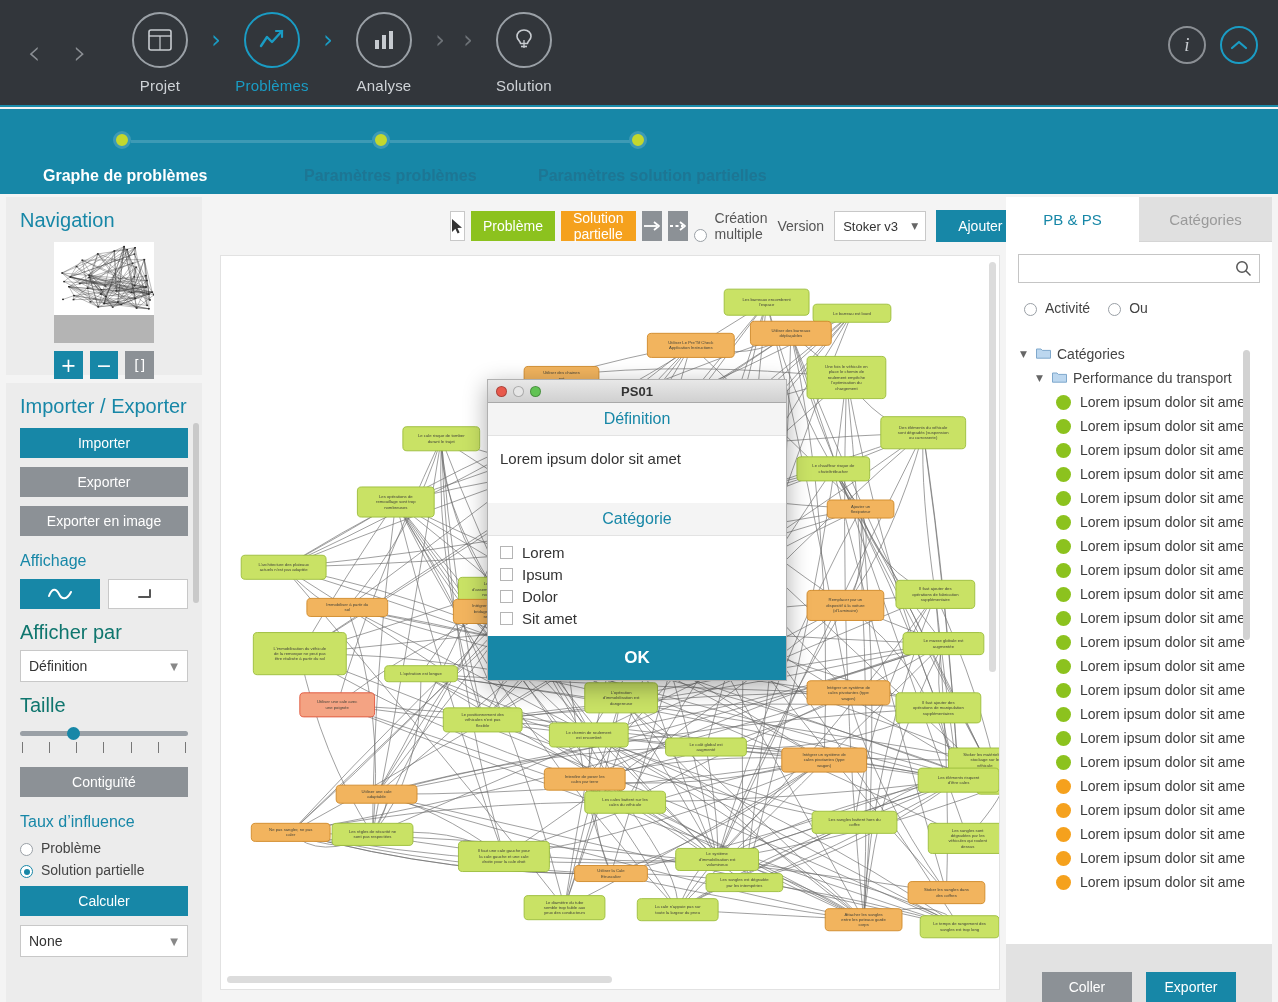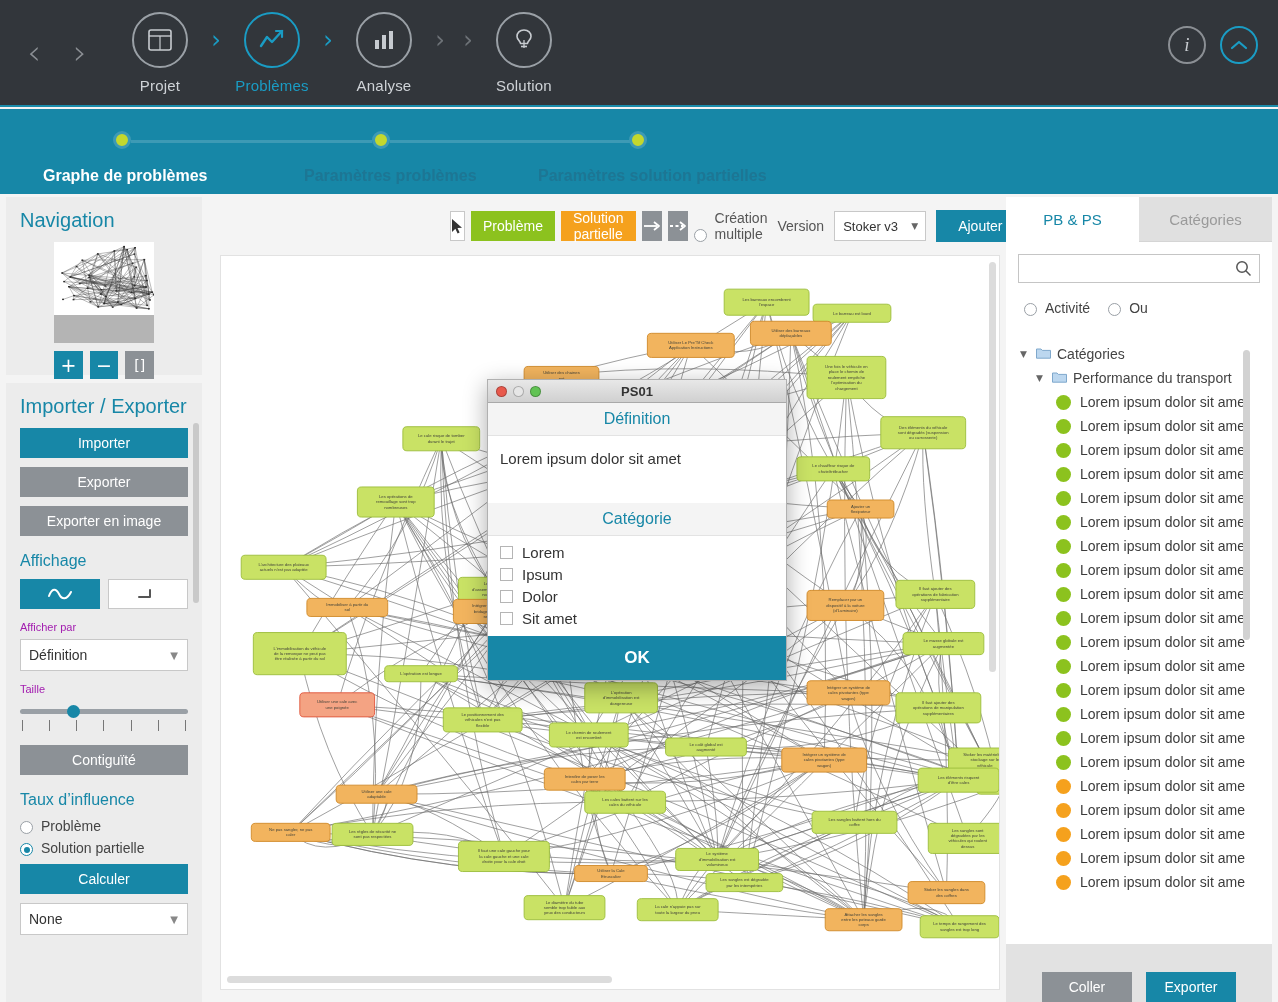--- a/index.html
+++ b/index.html
@@ -94,21 +94,21 @@
   }
   .sbtn.teal { background: #1787a7; }
   .sec-title { color: #1787a7; font-size: 16px; margin: 16px 0 9px 0; }
   .toggle-row { display: flex; gap: 8px; }
   .tg {
     flex: 1; height: 30px; border: 1px solid #c8c8c8; background: #fff;
     display: flex; align-items: center; justify-content: center; cursor: pointer;
     color: #555; font-size: 17px; font-family: "DejaVu Sans", sans-serif;
   }
   .tg.on { background: #1787a7; border-color: #1787a7; color: #fff; }
-  .lbl { color: #a21caf; font-size: 11px; margin: 12px 0 6px 0; }
+  .lbl { color: #0f766e; font-size: 20px; margin: 12px 0 6px 0; }
   .select {
     width: 100%; height: 32px; border: 1px solid #c8c8c8; background: #fff;
     display: flex; align-items: center; padding: 0 8px; cursor: pointer;
     font-size: 14px; color: #333; position: relative;
   }
   .select .caret {
     position: absolute; right: 9px; color: #888; font-size: 10px;
     font-family: "DejaVu Sans", sans-serif;
   }
   .slider-wrap { margin: 10px 0 0 0; position: relative; height: 12px; }

